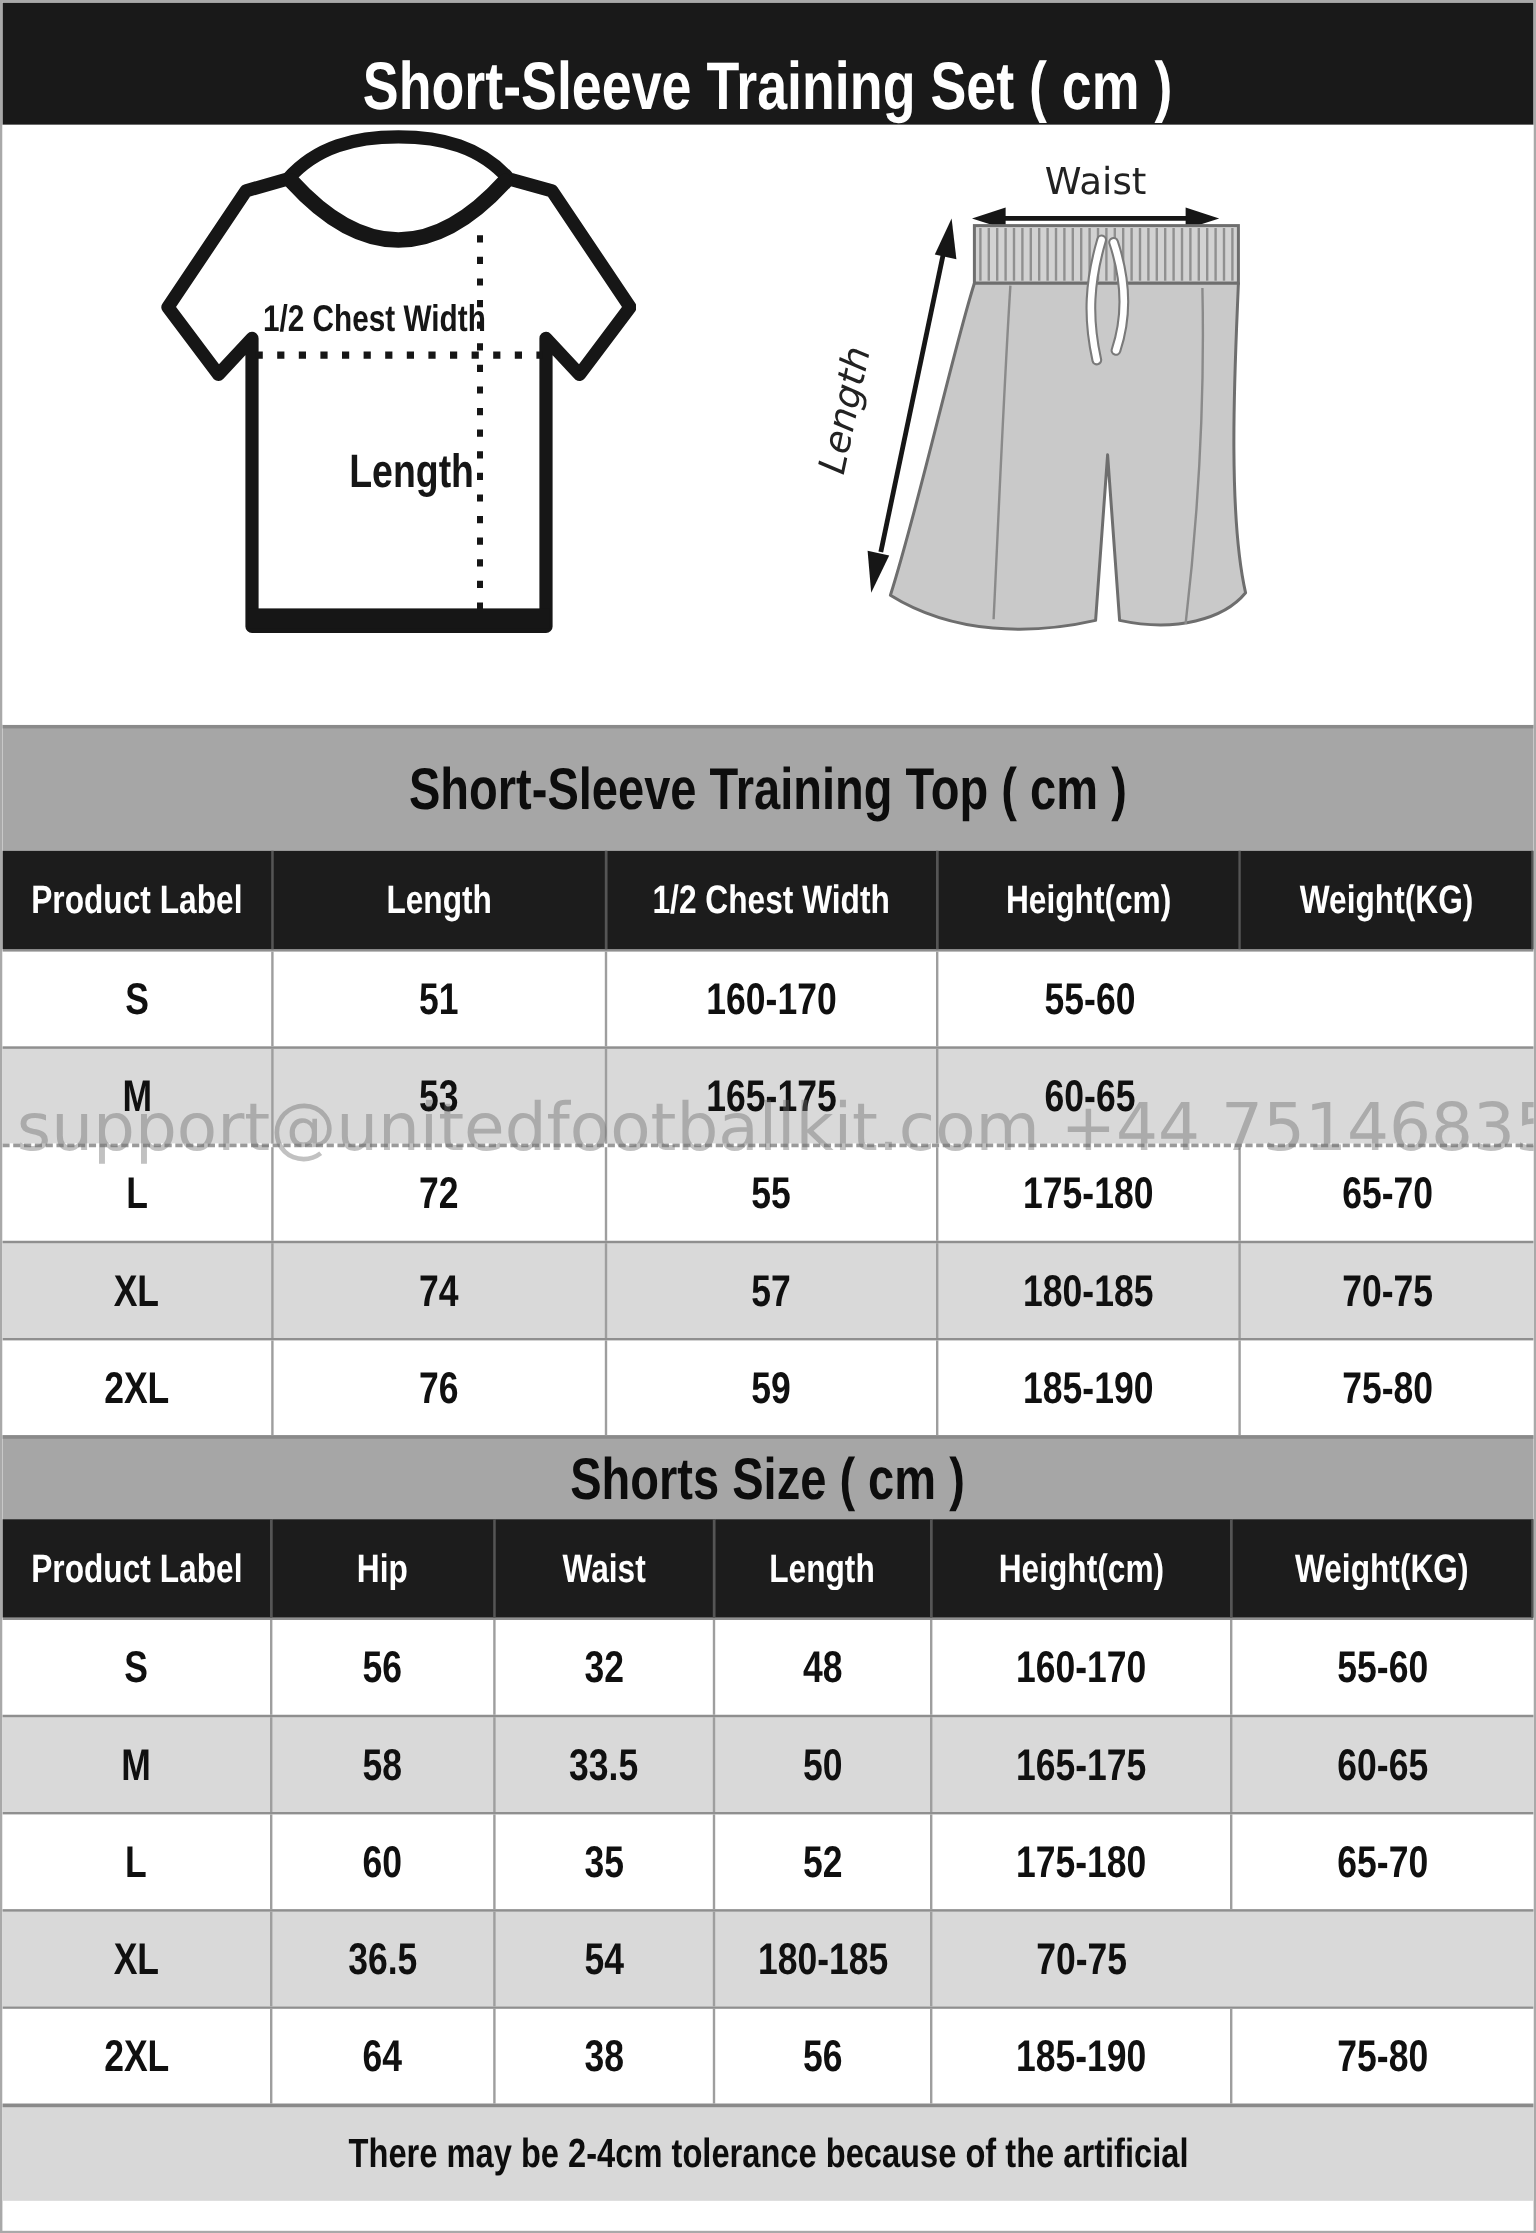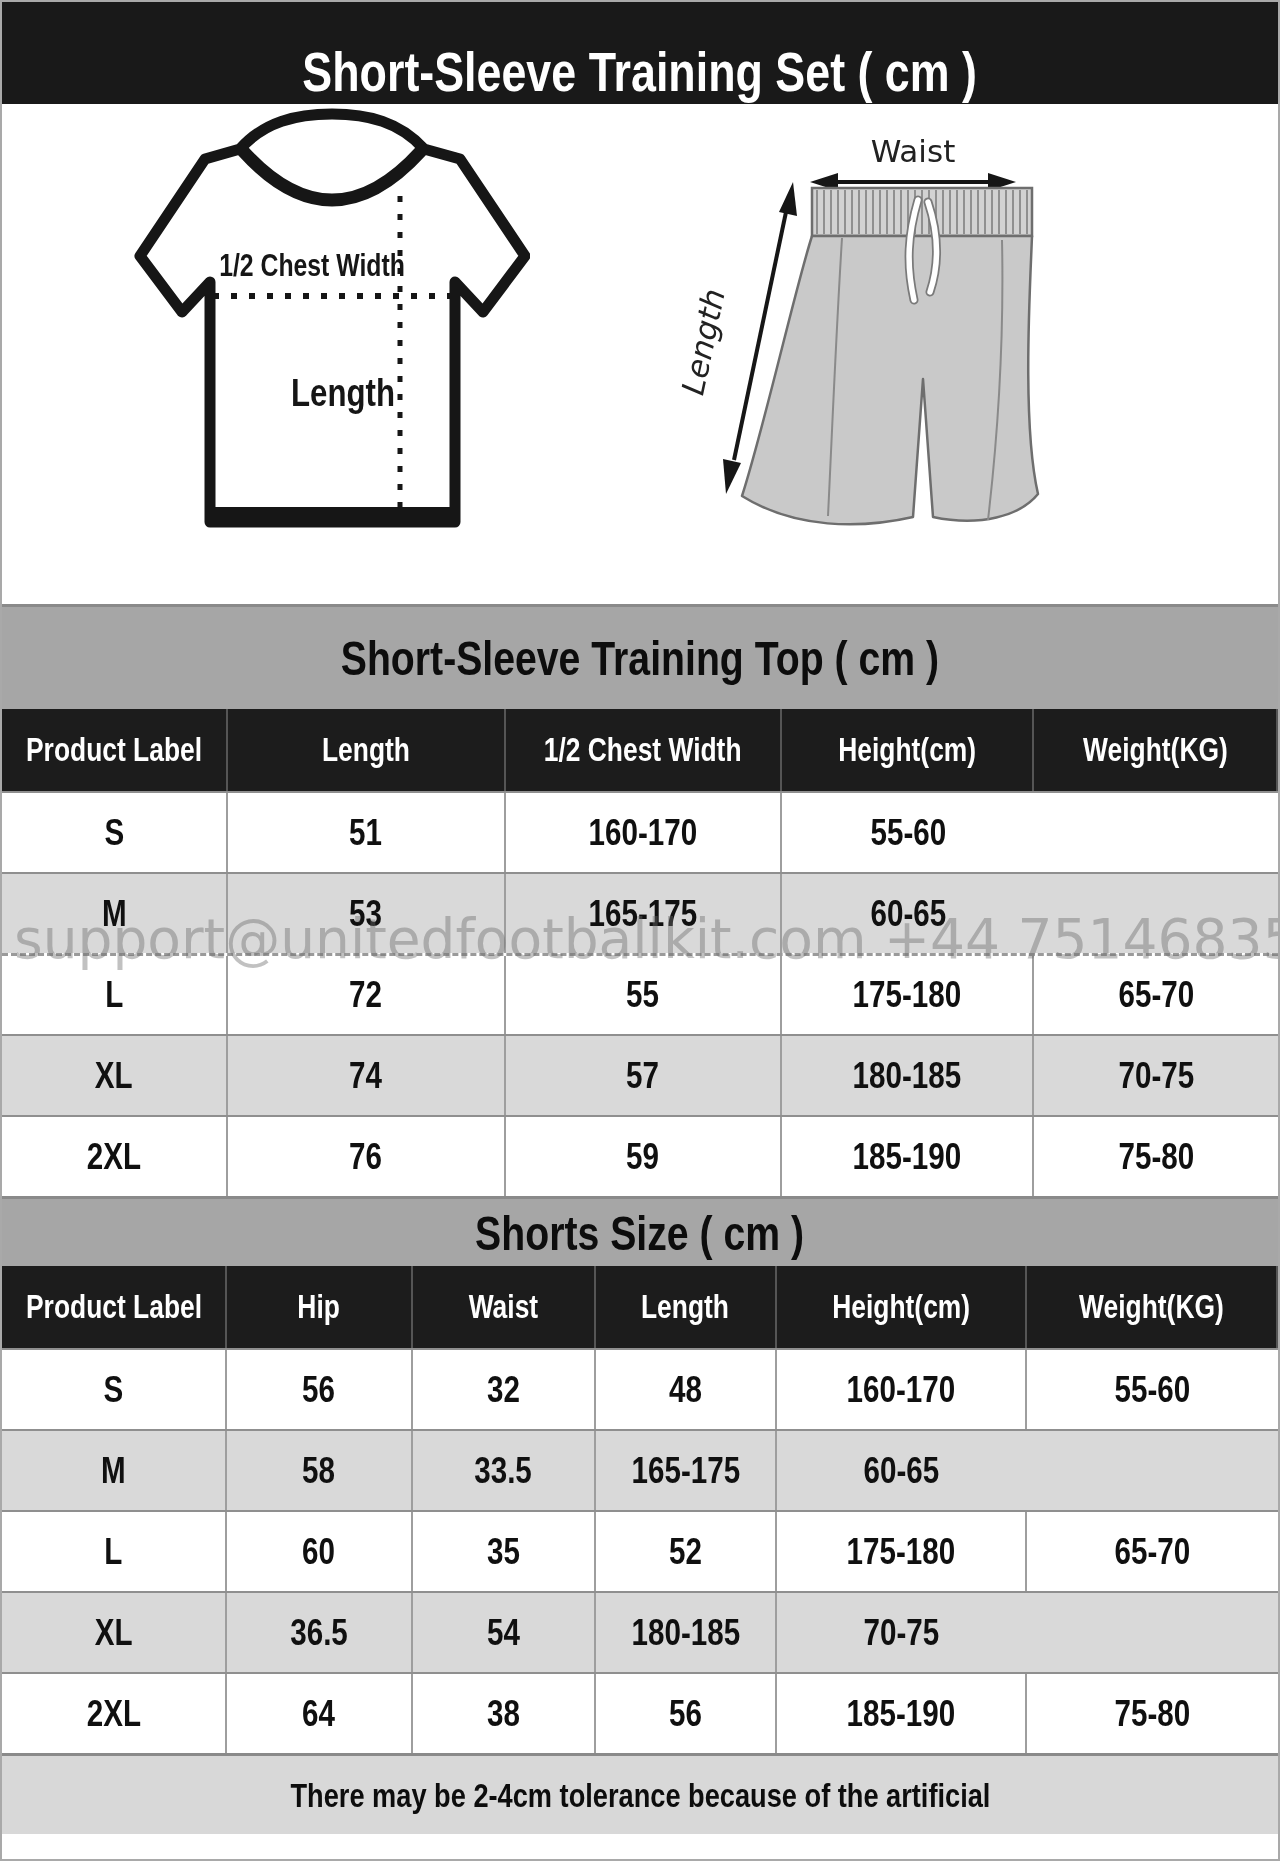--- a/index.html
+++ b/index.html
@@ -295,20 +295,23 @@
       <div class="cell">
         <span class="cond">M</span>
       </div>
       <div class="cell">
         <span class="cond">58</span>
       </div>
       <div class="cell">
         <span class="cond">33.5</span>
       </div>
       <div class="cell">
+        <span class="cond">50</span>
+      </div>
+      <div class="cell">
         <span class="cond">165-175</span>
       </div>
       <div class="cell">
         <span class="cond">60-65</span>
       </div>
     </div>
     <div class="row data-row odd">
       <div class="cell">
         <span class="cond">L</span>
       </div>

